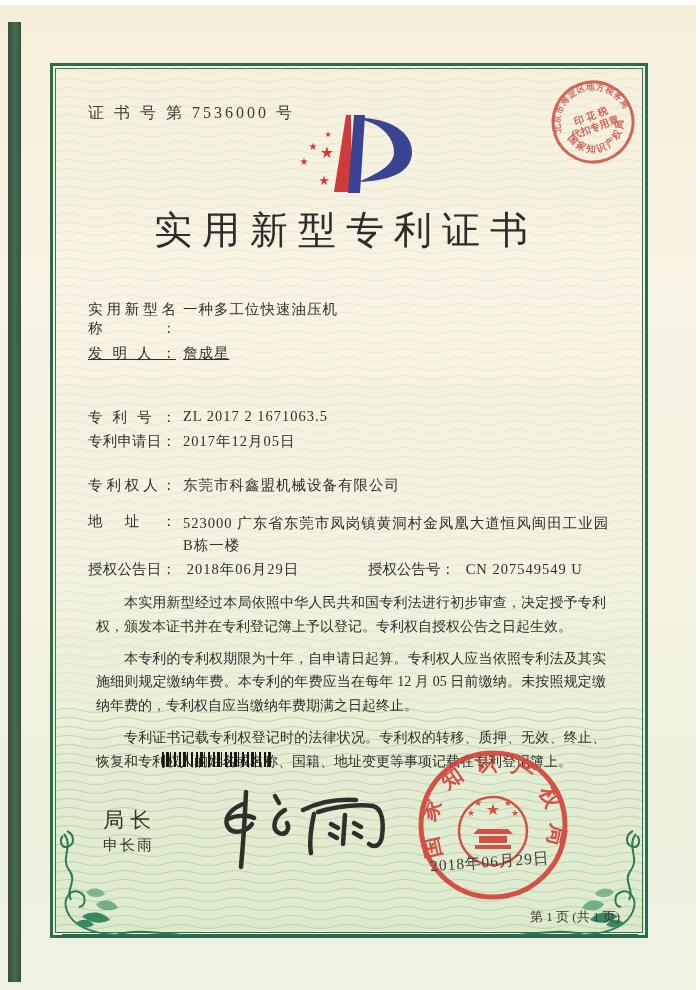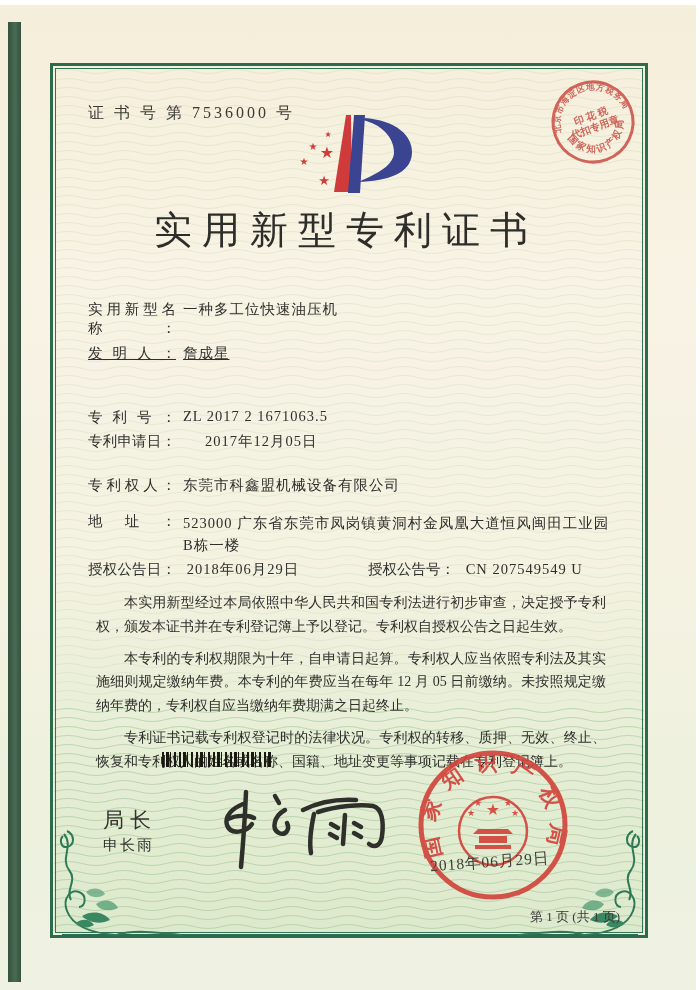--- a/index.html
+++ b/index.html
@@ -101,21 +101,21 @@
     <span class="fvalue">一种多工位快速油压机</span>
   </div>
   <div class="abs frow" style="top:344px;text-decoration:underline;">
     <span class="flabel">发明人：</span>
     <span class="fvalue">詹成星</span>
   </div>
   <div class="abs frow" style="top:388px;margin-top:20px;">
     <span class="flabel">专利号：</span>
     <span class="fvalue">ZL 2017 2 1671063.5</span>
   </div>
-  <div class="abs frow" style="top:432px;gap:22px;">
+  <div class="abs frow" style="top:432px;">
     <span class="flabel">专利申请日：</span>
     <span class="fvalue">2017年12月05日</span>
   </div>
   <div class="abs frow" style="top:476px;">
     <span class="flabel">专利权人：</span>
     <span class="fvalue">东莞市科鑫盟机械设备有限公司</span>
   </div>
   <div class="abs frow" style="top:512px;">
     <span class="flabel">地址：</span>
     <span class="fvalue wrap">523000 广东省东莞市凤岗镇黄洞村金凤凰大道恒风闽田工业园B栋一楼</span>

